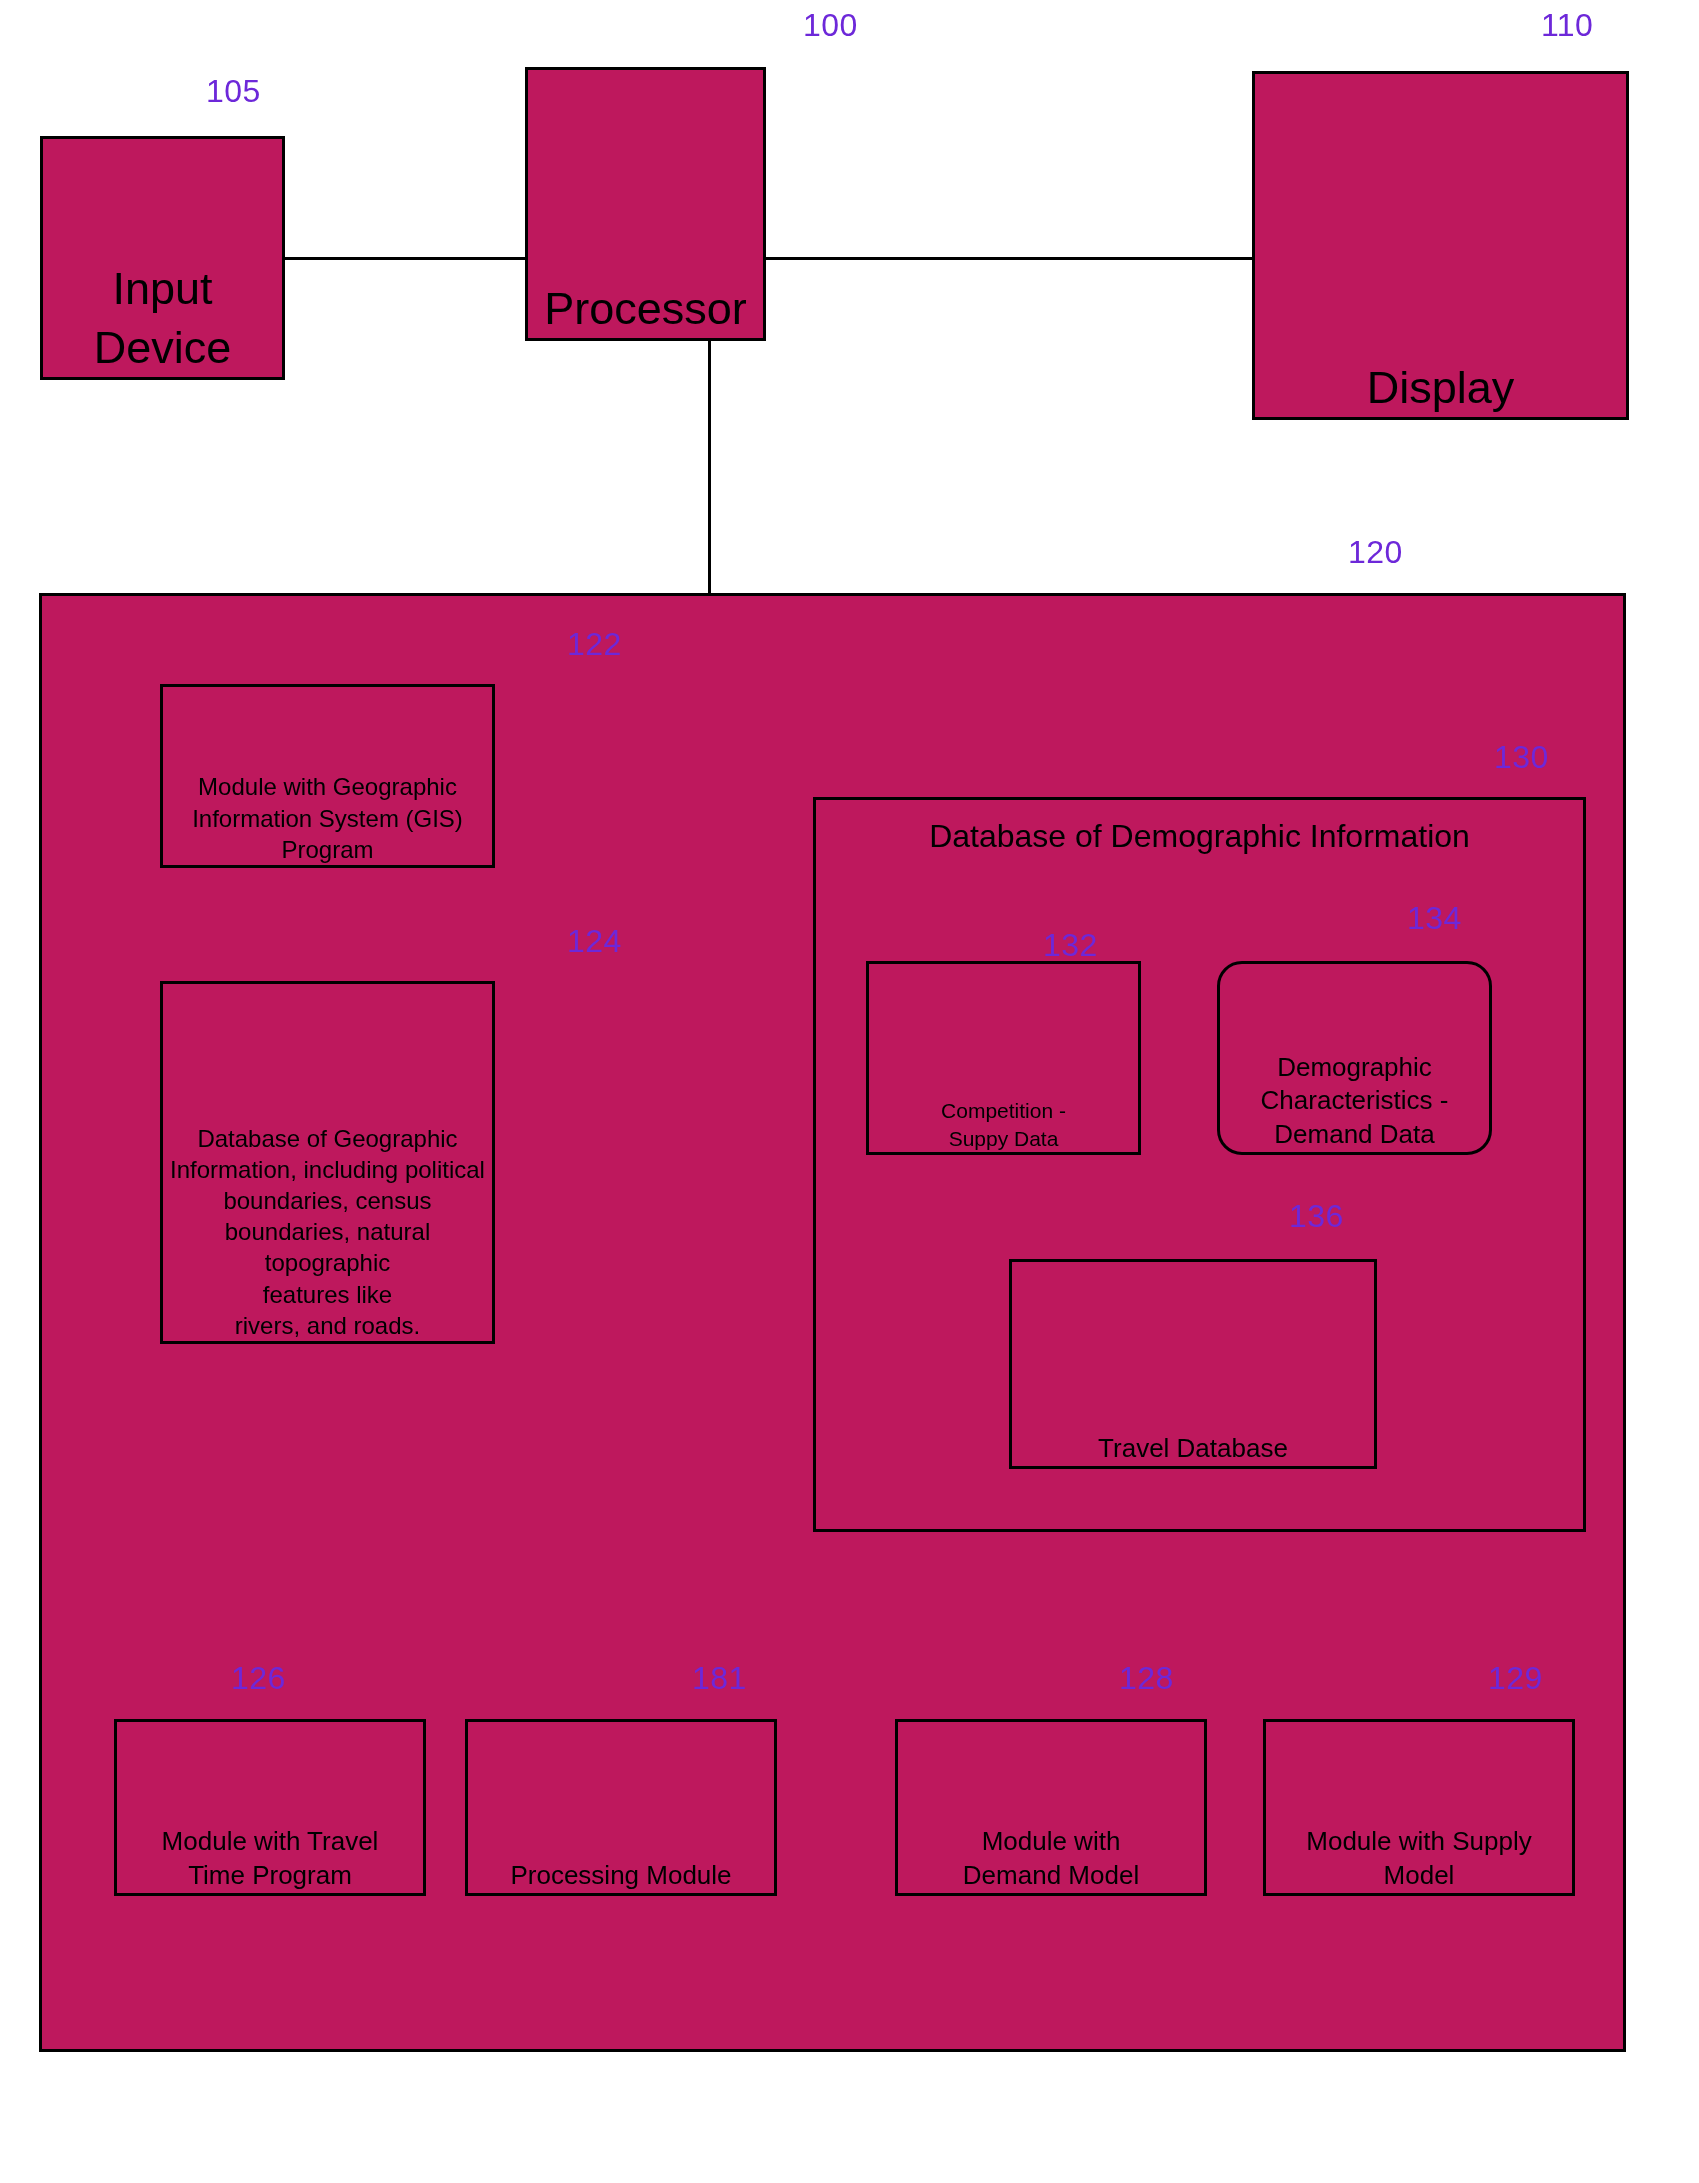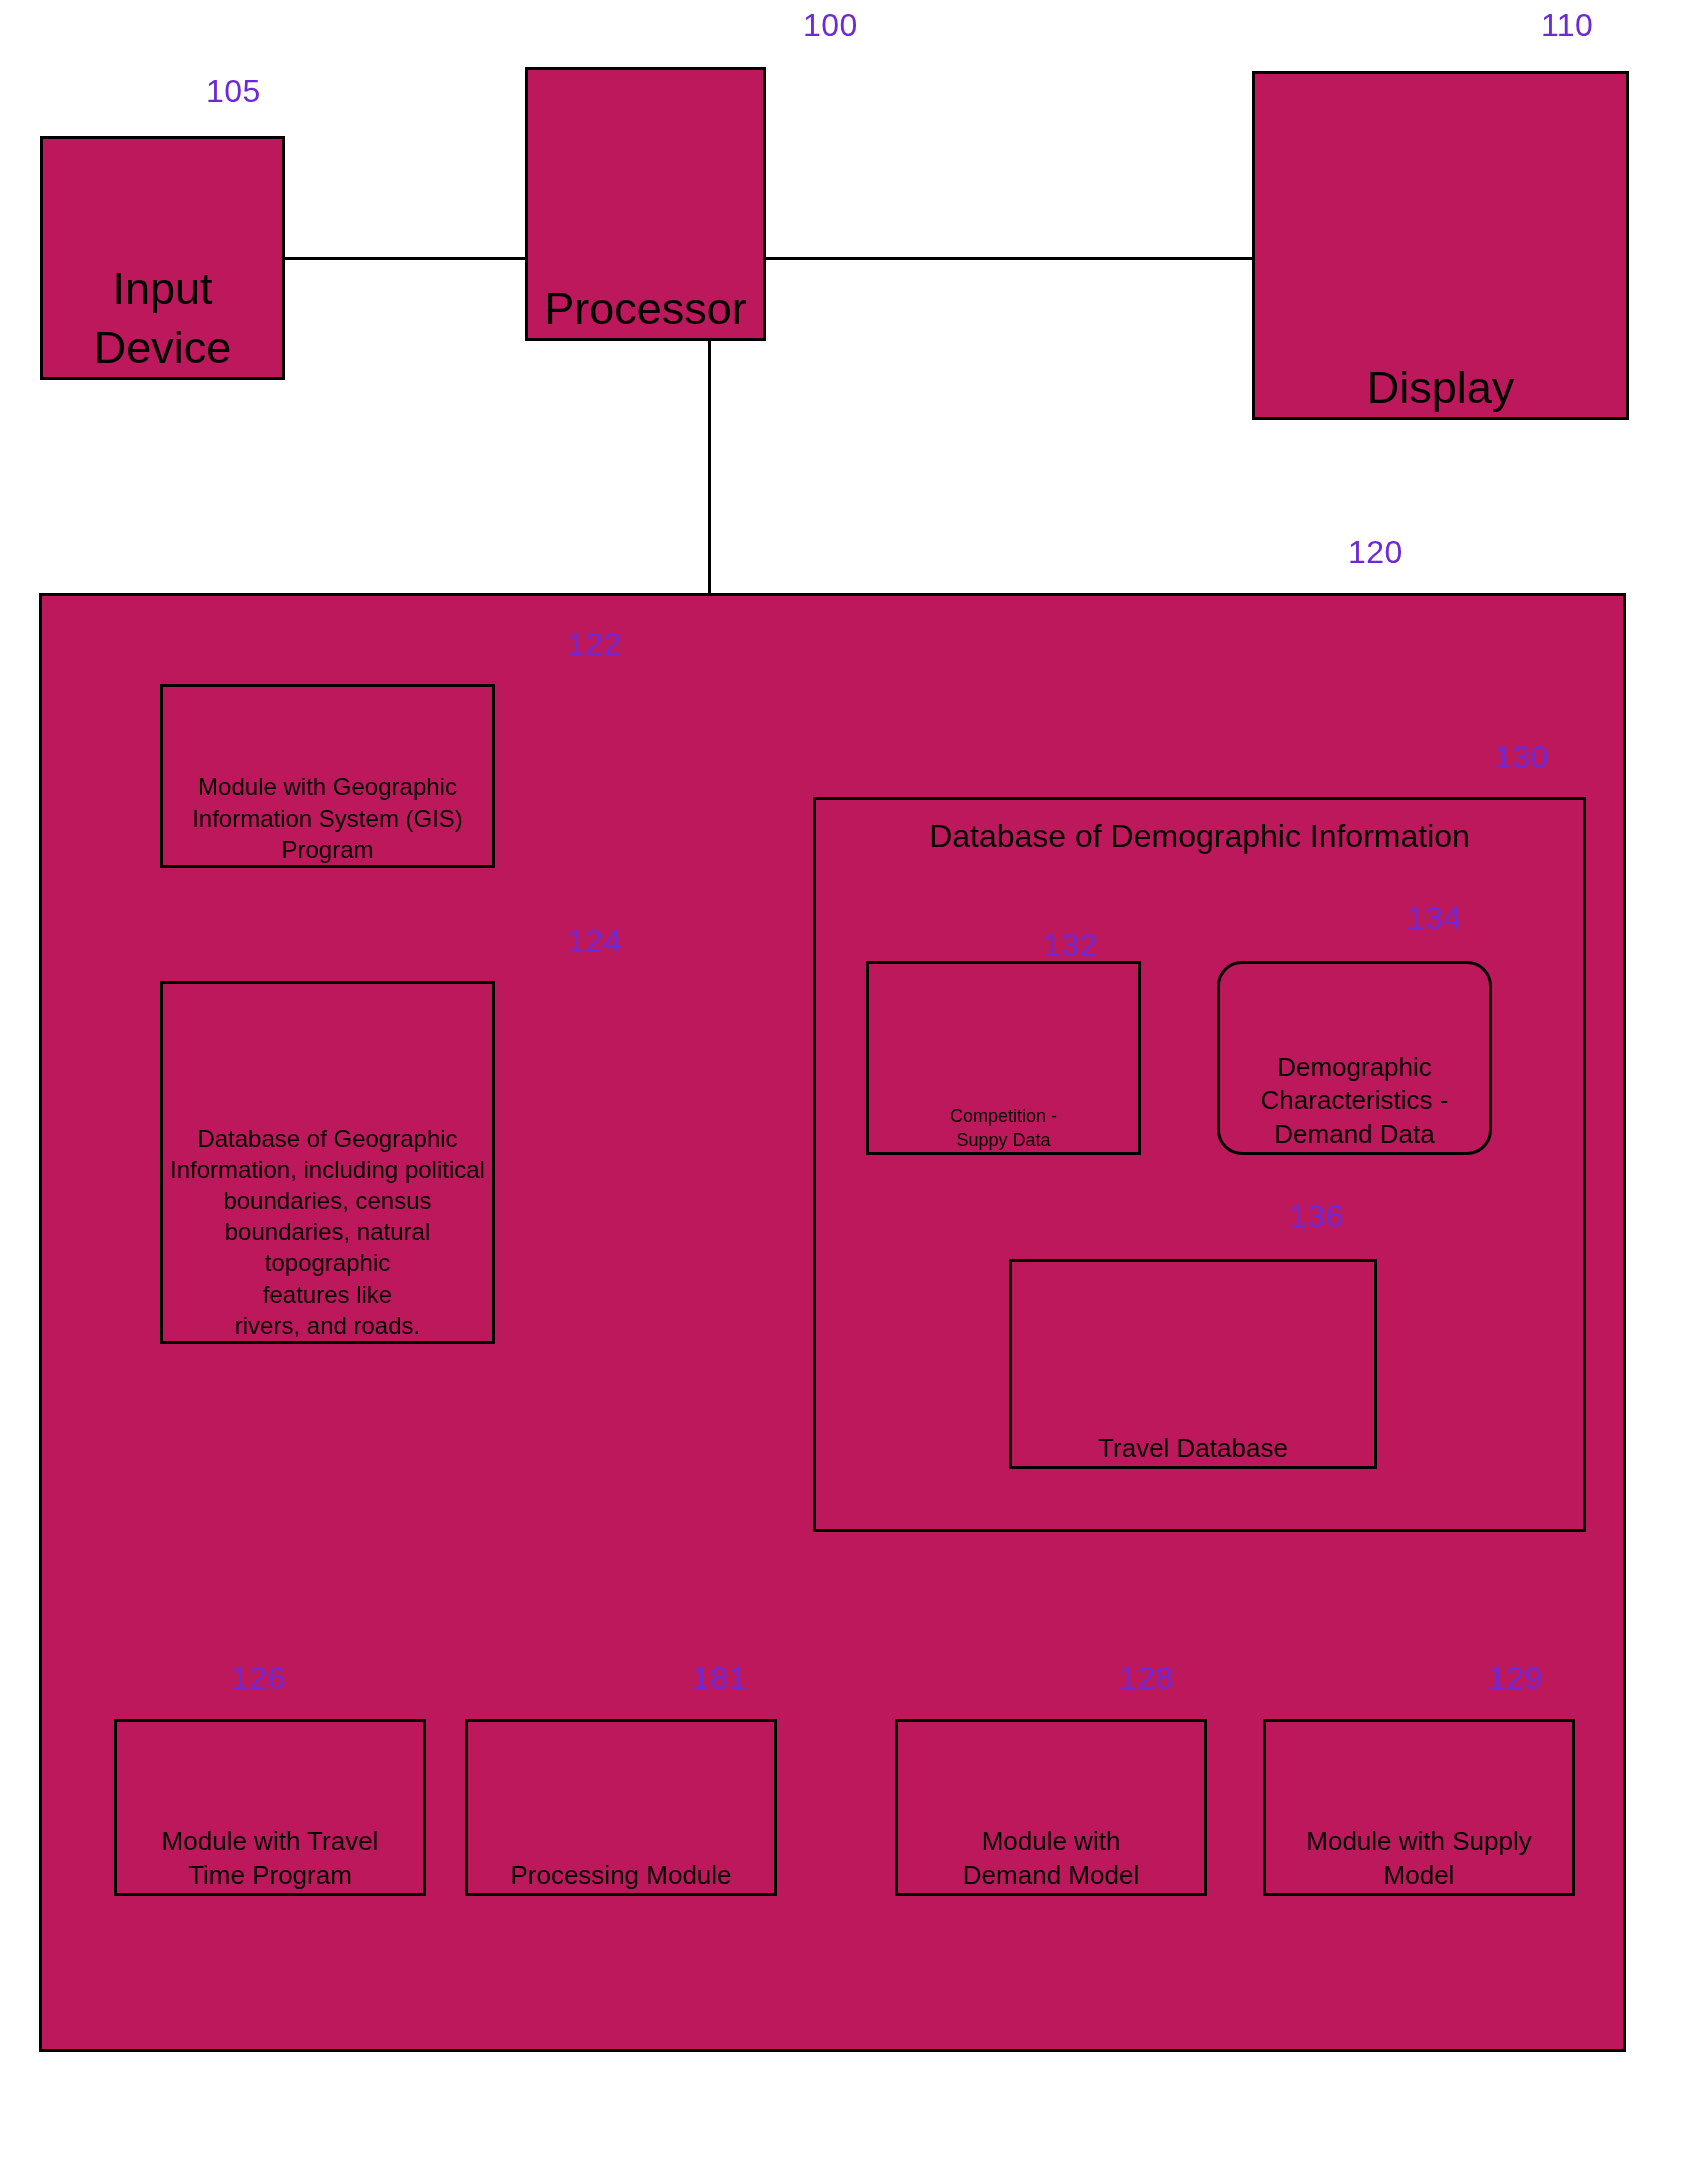--- a/index.html
+++ b/index.html
@@ -69,21 +69,21 @@
 
   #demographic-db   { left: 813px; top: 797px;  width: 773px;  height: 735px;
                       display: block; padding-top: 16px; }
   #demographic-db .db-title {
     display: block;
     text-align: center;
     font-size: 32px;
     line-height: 1.15;
     padding: 1.6px 6.5px 0 6.5px;
   }
-  #competition-data { left: 866px; top: 961px; width: 275px;  height: 194px; font-size: 18px; }
+  #competition-data { left: 866px; top: 961px; width: 275px;  height: 194px; font-size: 21px; }
   #demo-char-data   { left: 1217px; top: 961px; width: 275px;  height: 194px; font-size: 26px; border-radius: 25px; }
   #census-db        { left: 1009px; top: 1259px; width: 368px;  height: 210px; font-size: 26px; }
 
   #travel-module    { left: 114px;  top: 1719px; width: 312px;  height: 177px; font-size: 26px; }
   #processing-module{ left: 465px;  top: 1719px; width: 312px;  height: 177px; font-size: 26px; }
   #demand-module    { left: 895px; top: 1719px; width: 312px;  height: 177px; font-size: 26px; }
   #supply-module    { left: 1263px; top: 1719px; width: 312px;  height: 177px; font-size: 26px; }
 
   
   #ref-105 { left: 206px;  top: 73px; }

